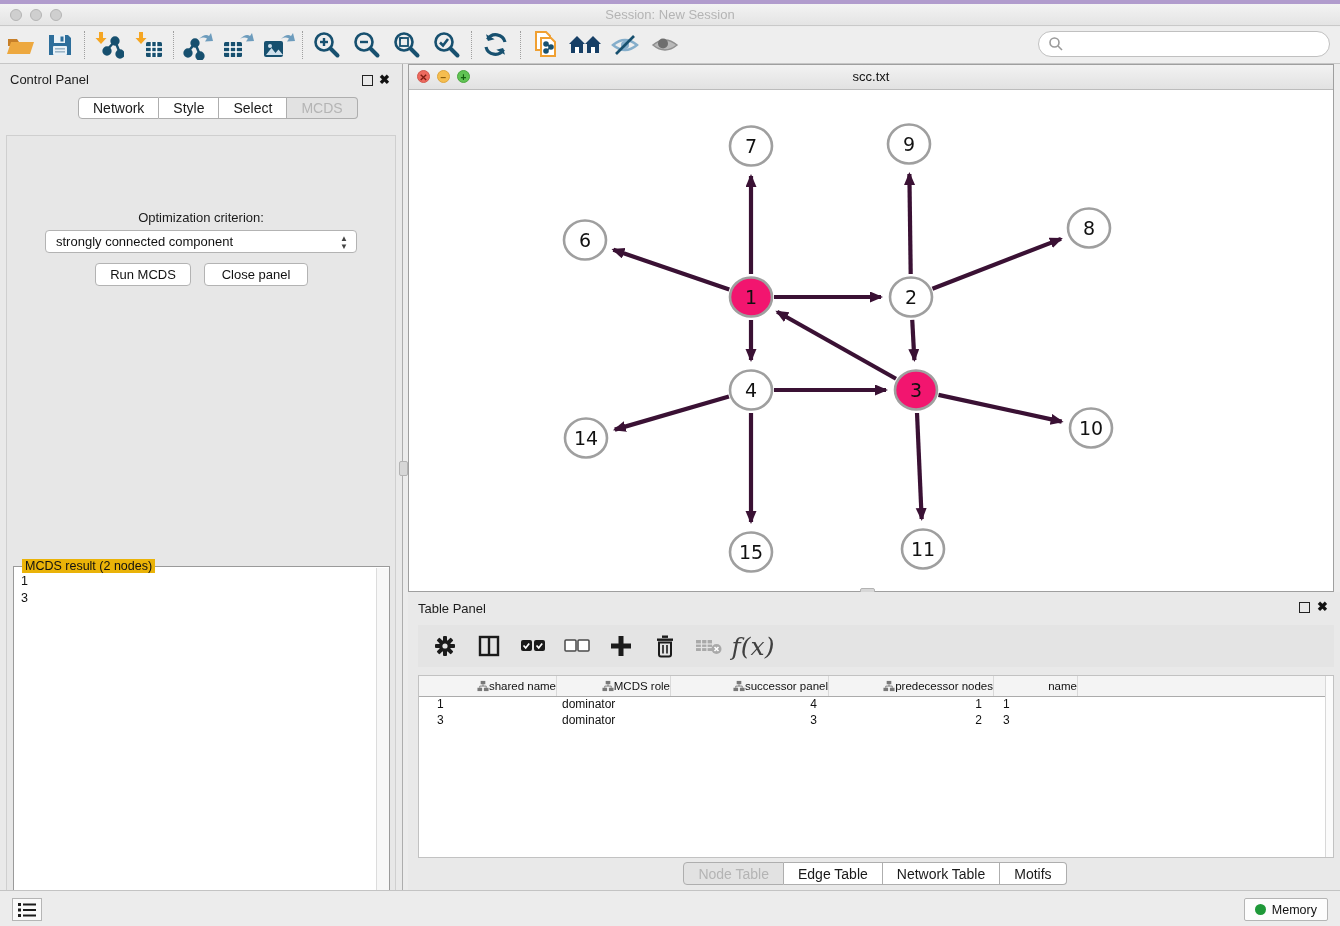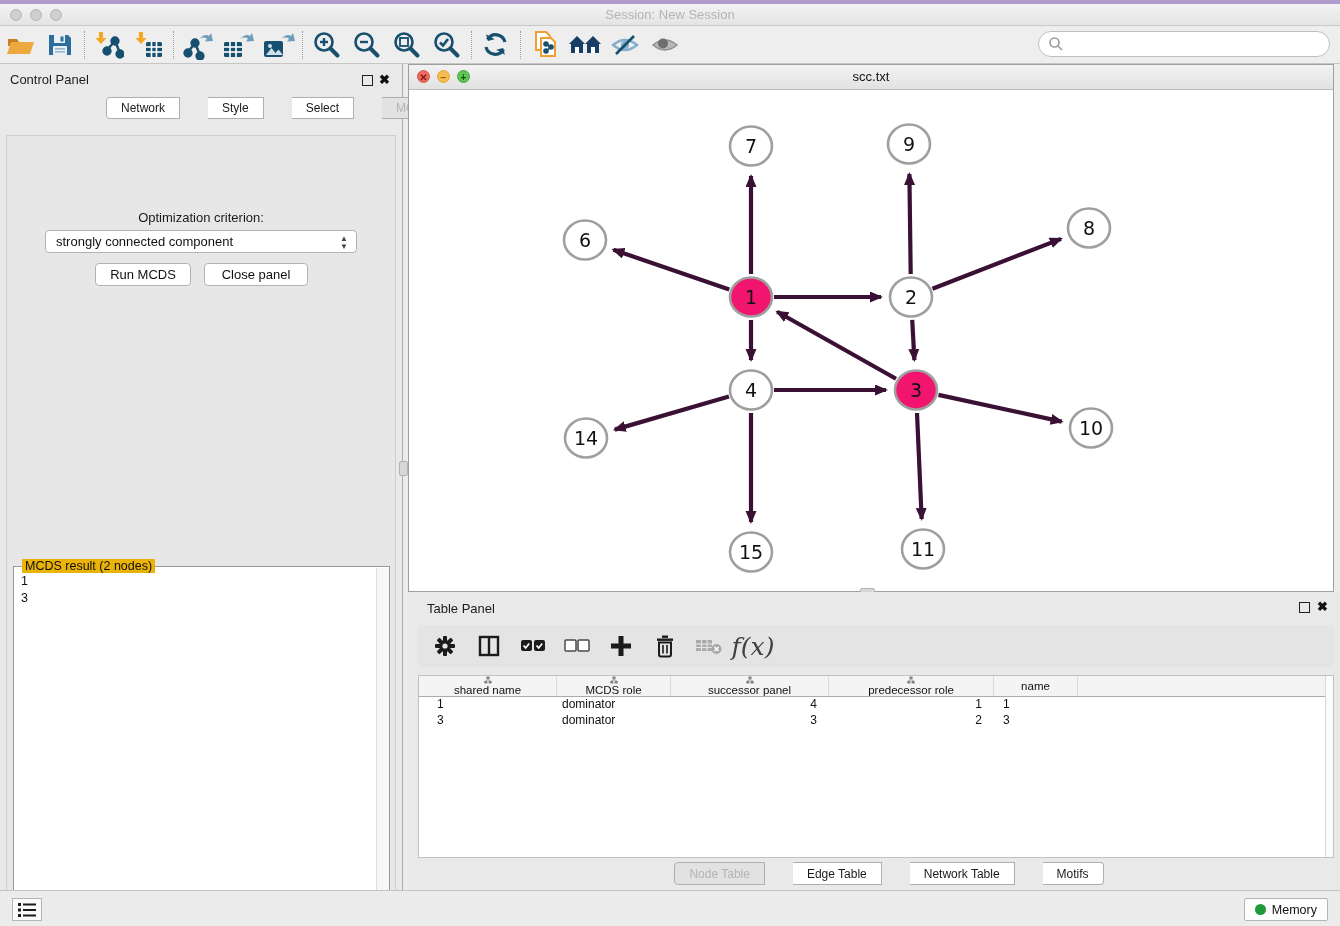--- a/index.html
+++ b/index.html
@@ -19,21 +19,21 @@
   .search-wrap { position:absolute; right:10px; top:4px; }
   .search-box { width:292px; height:26px; background:#fff; border:1px solid #c0c0c0; border-radius:13px; display:flex; align-items:center; padding-left:9px; }
 
   
   .control-panel { position:absolute; left:0; top:64px; width:403px; height:826px; background:#e9e9e9; border-right:1px solid #adadad; }
   .panel-head { position:absolute; left:0; top:4px; width:100%; height:24px; }
   .panel-head .ph-title { position:absolute; left:10px; top:4px; font-size:13px; color:#1c1c1c; }
   .float-btn { position:absolute; width:11px; height:11px; border:1.5px solid #222; background:transparent; top:7px; }
   .close-btn { position:absolute; top:4px; font-size:13px; font-weight:bold; color:#111; }
   .cp-tabs { position:absolute; left:78px; top:33px; height:22px; display:flex; }
-  .seg { border:1px solid #aeaeae; border-left:none; background:#fff; font-size:12px; color:#1a1a1a; padding:0 14px; display:flex; align-items:center; height:22px;margin-left:28px; }
+  .seg { border:1px solid #aeaeae; border-left:none; background:#fff; font-size:14px; color:#1a1a1a; padding:0 14px; display:flex; align-items:center; height:22px; }
   .seg.first { border-left:1px solid #aeaeae; border-radius:4px 0 0 4px; }
   .seg.last { border-radius:0 4px 4px 0; }
   .seg.disabled { background:#e2e2e2; color:#b4b4b4; }
   .cp-body { position:absolute; left:6px; top:56px; width:390px; height:764px; background:#e7e7e7; border:1px solid #cfcfcf;margin-top:15px; }
   .opt-label { position:absolute; left:0; width:100%; top:74px; text-align:center; font-size:13px; color:#1a1a1a; }
   .dropdown { position:absolute; left:38px; top:94px; width:312px; height:23px; background:#fff; border:1px solid #b3b3b3; border-radius:4px; display:flex; align-items:center; font-size:13px; color:#111; padding-left:10px; }
   .dd-stepper { position:absolute; right:6px; top:2px; width:12px; height:18px; display:flex; flex-direction:column; align-items:center; justify-content:center; gap:1px; }
   .dd-stepper span { font-size:8px; color:#444; line-height:7px; }
   .btn { background:#fff; border:1px solid #b3b3b3; border-radius:4px; font-size:13px; color:#111; height:23px; display:inline-flex; align-items:center; justify-content:center; }
   .run-btn { position:absolute; left:88px; top:127px; width:96px; }
@@ -53,29 +53,29 @@
   .mac-zoom  { left:48px; background:#61c354; border:1px solid #4aa73e; color:#12600e; }
   .net-canvas { position:absolute; left:0; top:25px; width:924px; height:501px; background:#fff; }
 
   
   .vknob { position:absolute; left:399px; top:461px; width:9px; height:15px; background:#d7d7d7; border:1px solid #b3b3b3; border-radius:2px; }
   .hknob { position:absolute; left:860px; top:588px; width:15px; height:8px; background:#d7d7d7; border:1px solid #b3b3b3; border-radius:2px; }
 
   
   .table-panel { position:absolute; left:408px; top:592px; width:932px; height:298px; background:#e9e9e9; }
   .tp-head { position:absolute; left:0; top:3px; width:100%; height:24px; }
-  .tp-head .ph-title { position:absolute; left:10px; top:6px; font-size:13px; color:#1c1c1c;margin-left:9px; }
+  .tp-head .ph-title { position:absolute; left:10px; top:6px; font-size:13px; color:#1c1c1c; }
   .tp-toolbar { position:absolute; left:10px; top:33px; width:916px; height:42px; background:#e4e4e4; display:flex; align-items:center; padding-left:12px; gap:14px; }
   .tp-tool { width:30px; height:30px; display:flex; align-items:center; justify-content:center; }
   .fx-label { font-family:"DejaVu Serif", serif; font-style:italic; font-size:25px; color:#404040; }
 
   .data-table { position:absolute; left:10px; top:83px; width:916px; height:183px; background:#fff; border:1px solid #c2c2c2; }
   .dt-scroll { position:absolute; right:0; top:0; bottom:0; width:8px; background:#fbfbfb; border-left:1px solid #d8d8d8; }
   .dt-header { display:flex; height:21px; background:#f4f4f4; border-bottom:1px solid #ababab; }
-  .dt-h { display:flex; align-items:center; justify-content:center; font-size:11.5px; color:#111; border-right:1px solid #d9d9d9;flex-direction:column; }
+  .dt-h { display:flex; align-items:center; justify-content:flex-end; font-size:11.5px; color:#111; border-right:1px solid #d9d9d9; }
   .dt-h:nth-child(1){ width:138px; } .dt-h:nth-child(2){ width:114px; }
   .dt-h:nth-child(3){ width:158px; } .dt-h:nth-child(4){ width:165px; }
   .dt-h:nth-child(5){ width:84px; }
   .dt-row { display:flex; height:16px; font-size:12px; color:#111; }
   .dt-c { overflow:hidden; white-space:nowrap; }
   .dt-c:nth-child(1){ width:138px; padding-left:18px; }
   .dt-c:nth-child(2){ width:114px; padding-left:5px; }
   .dt-c:nth-child(3){ width:158px; text-align:right; padding-right:12px; }
   .dt-c:nth-child(4){ width:165px; text-align:right; padding-right:12px; }
   .dt-c:nth-child(5){ width:84px;  padding-left:9px; }
@@ -463,21 +463,21 @@
       </div>
       <div class="dt-h">
         <svg width="12" height="12" viewBox="0 0 13 13">
             <g fill="#787878">
               <rect x="4" y="1" width="5" height="3.6"></rect>
               <rect x="0.5" y="8.4" width="5" height="3.6"></rect>
               <rect x="7.5" y="8.4" width="5" height="3.6"></rect>
             </g>
             <path d="M6.5 4.6 v2 M3 8.4 v-1.8 h7 v1.8" fill="none" stroke="#787878" stroke-width="1"></path>
           </svg>
-        <span>predecessor role</span>
+        <span>predecessor nodes</span>
       </div>
       <div class="dt-h">
         <span>name</span>
       </div>
     </div>
     <div class="dt-row">
       <div class="dt-c">1</div>
       <div class="dt-c">dominator</div>
       <div class="dt-c">4</div>
       <div class="dt-c">1</div>

